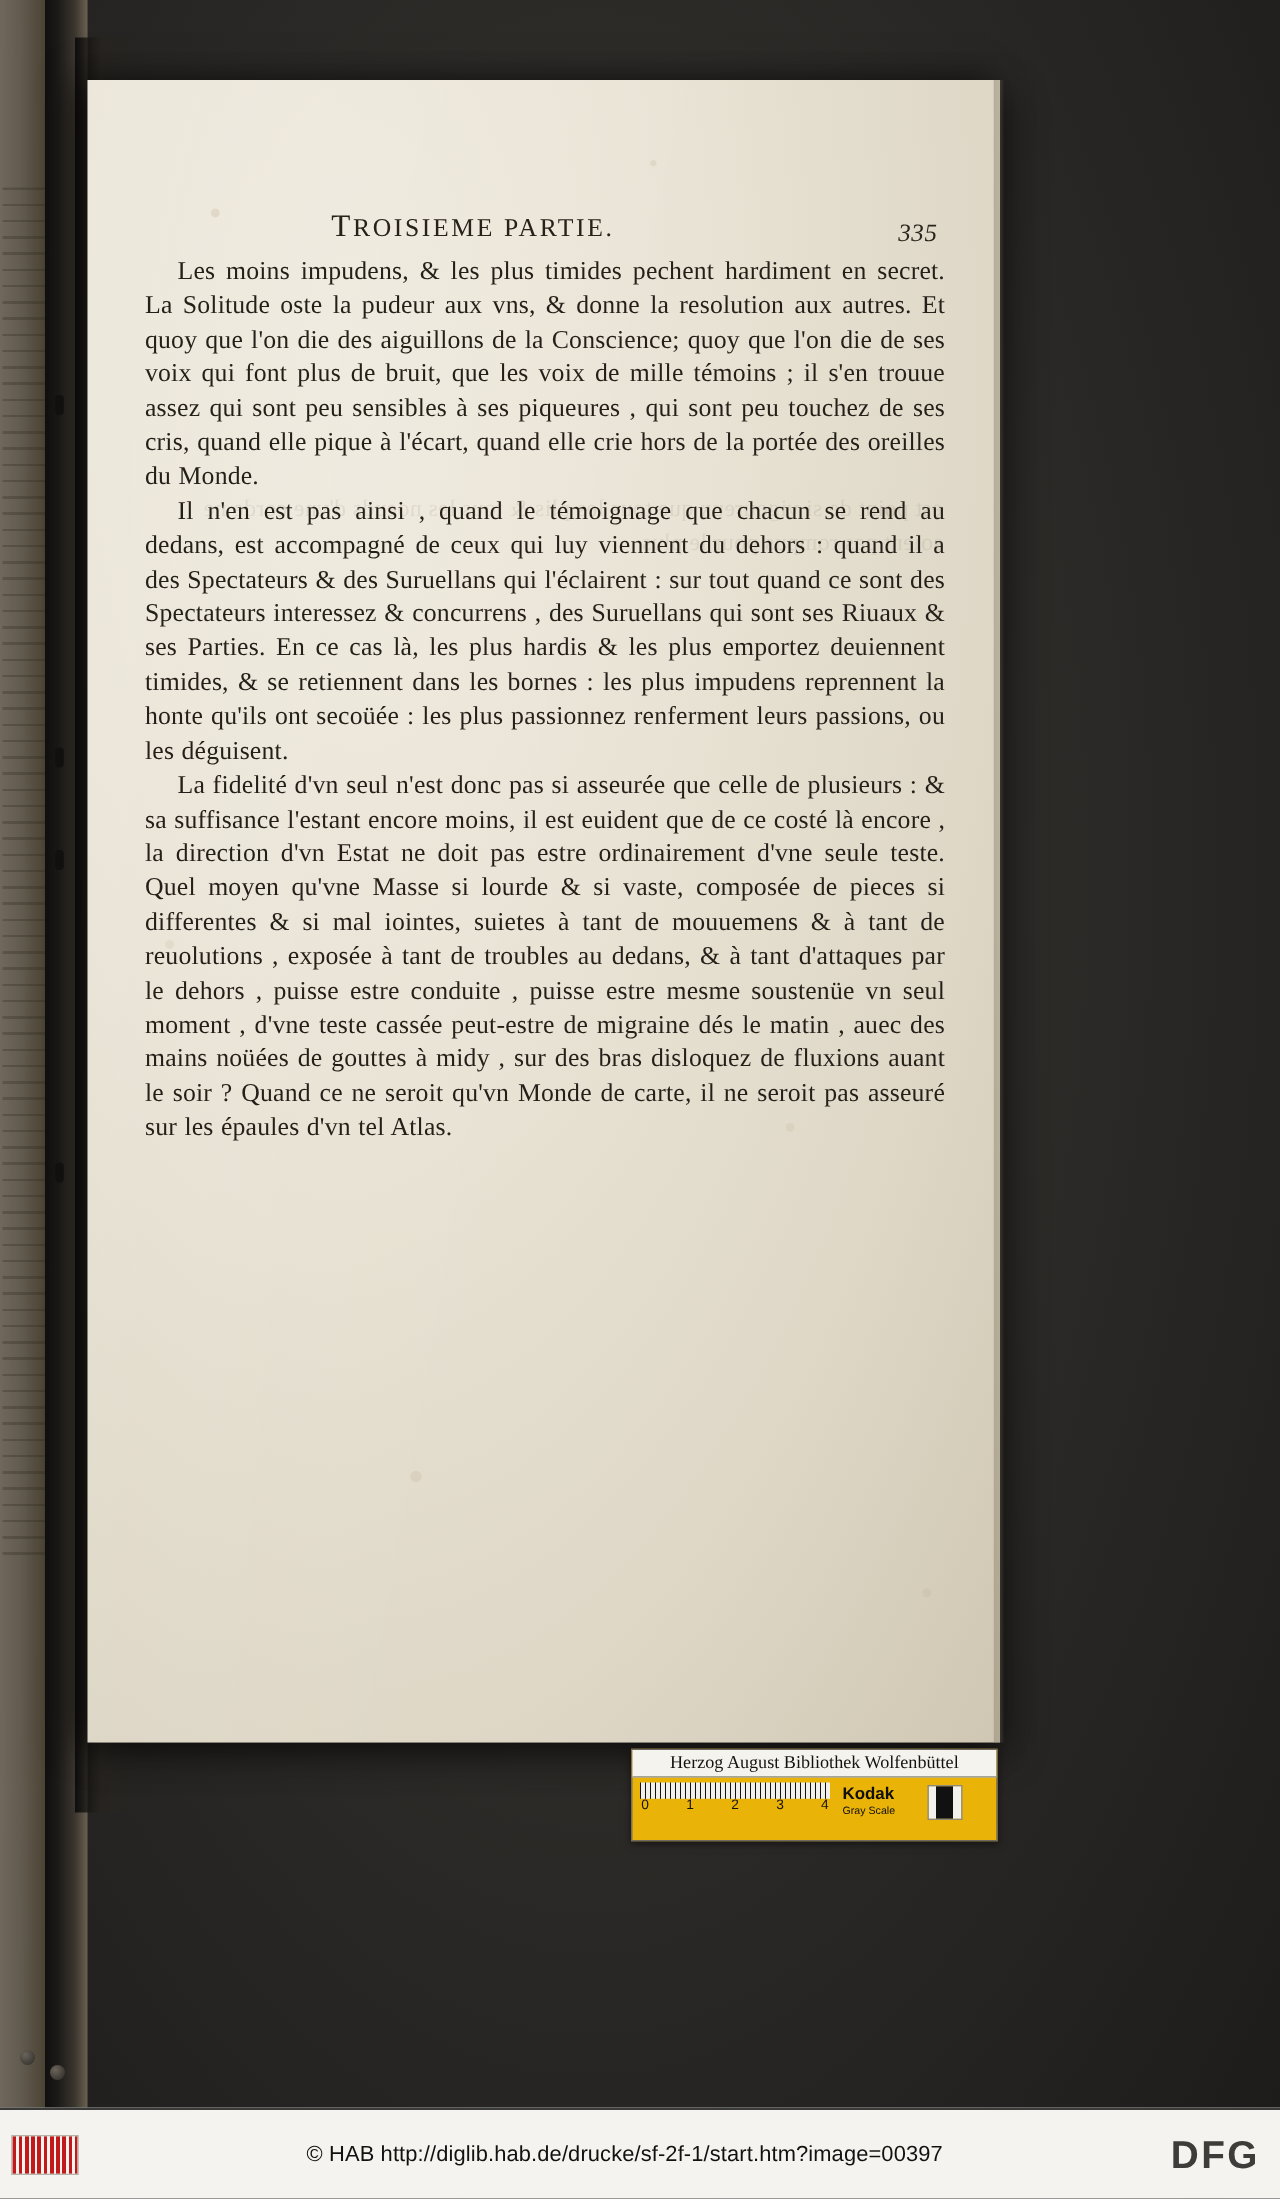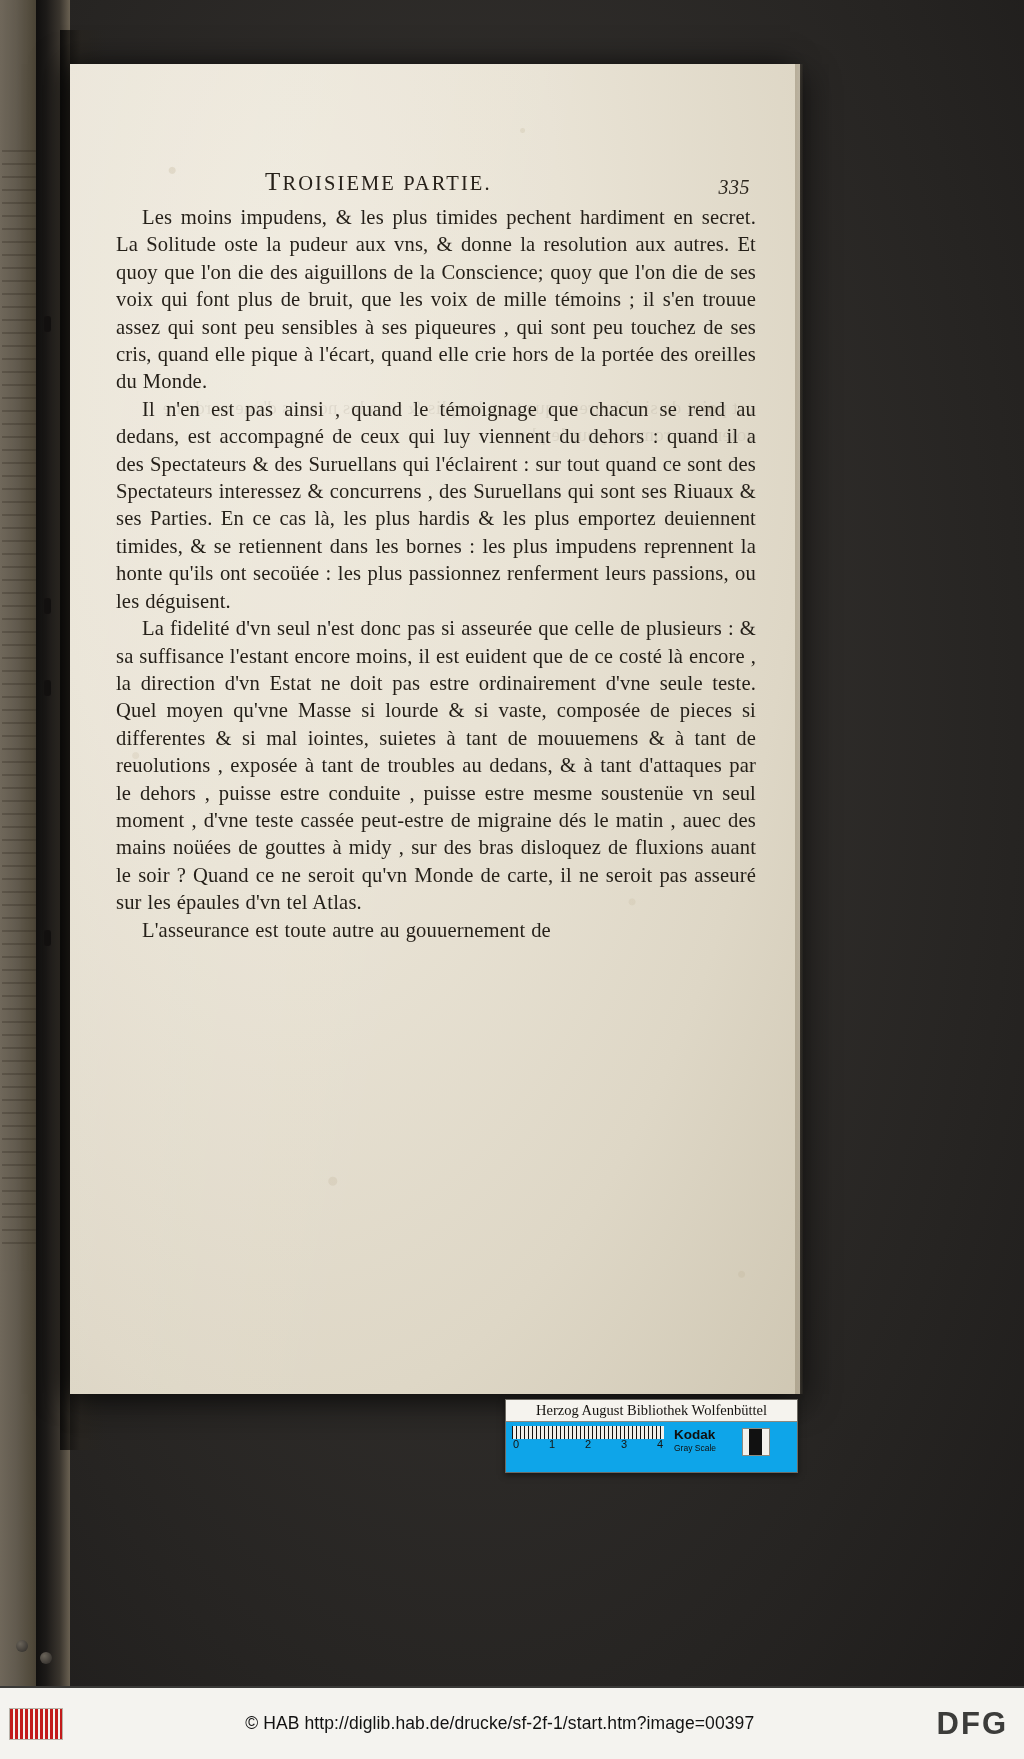--- a/index.html
+++ b/index.html
@@ -102,21 +102,21 @@
     text-align:justify;
     text-align-last:left;
     word-spacing:.6px;
   }
   p.para.ind{text-indent:26px;}
   .lastline{text-align:left;}
 
   
   .target-card{
     position:absolute;left:505px;top:1399px;width:291px;height:72px;
-    background:#0ea5e9;border:1px solid #6d6a63;
+    background:#eab308;border:1px solid #6d6a63;
     box-shadow:0 2px 6px rgba(0,0,0,.5);
   }
   .target-title{
     height:21px;line-height:21px;text-align:center;
     font-family:"Liberation Serif", serif;
     font-size:14.5px;color:#14120f;border-bottom:1px solid #8c897f;
     background:#f5f3ee;white-space:nowrap;
   }
   .target-body{position:relative;height:50px;}
   .ruler{
@@ -195,21 +195,20 @@
     <div class="block">
 
       <div class="runhead">
         <div class="title"><span class="cap">T</span>ROISIEME PARTIE.</div>
         <div class="folio">335</div>
       </div>
 
       <p class="para ind">Les moins impudens, &amp; les plus timides pechent hardiment en secret. La Solitude oste la pudeur aux vns, &amp; donne la resolution aux autres. Et quoy que l'on die des aiguillons de la Conscience; quoy que l'on die de ses voix qui font plus de bruit, que les voix de mille témoins ; il s'en trouue assez qui sont peu sensibles à ses piqueures , qui sont peu touchez de ses cris, quand elle pique à l'écart, quand elle crie hors de la portée des oreilles du Monde.</p>
       <p class="para ind">Il n'en est pas ainsi , quand le témoignage que chacun se rend au dedans, est accompagné de ceux qui luy viennent du dehors : quand il a des Spectateurs &amp; des Suruellans qui l'éclairent : sur tout quand ce sont des Spectateurs interessez &amp; concurrens , des Suruellans qui sont ses Riuaux &amp; ses Parties. En ce cas là, les plus hardis &amp; les plus emportez deuiennent timides, &amp; se retiennent dans les bornes : les plus impudens reprennent la honte qu'ils ont secoüée : les plus passionnez renferment leurs passions, ou les déguisent.</p>
       <p class="para ind">La fidelité d'vn seul n'est donc pas si asseurée que celle de plusieurs : &amp; sa suffisance l'estant encore moins, il est euident que de ce costé là encore , la direction d'vn Estat ne doit pas estre ordinairement d'vne seule teste. Quel moyen qu'vne Masse si lourde &amp; si vaste, composée de pieces si differentes &amp; si mal iointes, suietes à tant de mouuemens &amp; à tant de reuolutions , exposée à tant de troubles au dedans, &amp; à tant d'attaques par le dehors , puisse estre conduite , puisse estre mesme soustenüe vn seul moment , d'vne teste cassée peut-estre de migraine dés le matin , auec des mains noüées de gouttes à midy , sur des bras disloquez de fluxions auant le soir ? Quand ce ne seroit qu'vn Monde de carte, il ne seroit pas asseuré sur les épaules d'vn tel Atlas.</p>
-      <p class="para ind lastline">L'asseurance est toute autre au gouuernement de</p>
     </div>
   </div>
 
   <div class="target-card">
     <div class="target-title">Herzog August Bibliothek Wolfenbüttel</div>
     <div class="target-body">
       <div class="ruler">
         <div class="ticks"></div>
         <div class="nums">
           <span>0</span>

